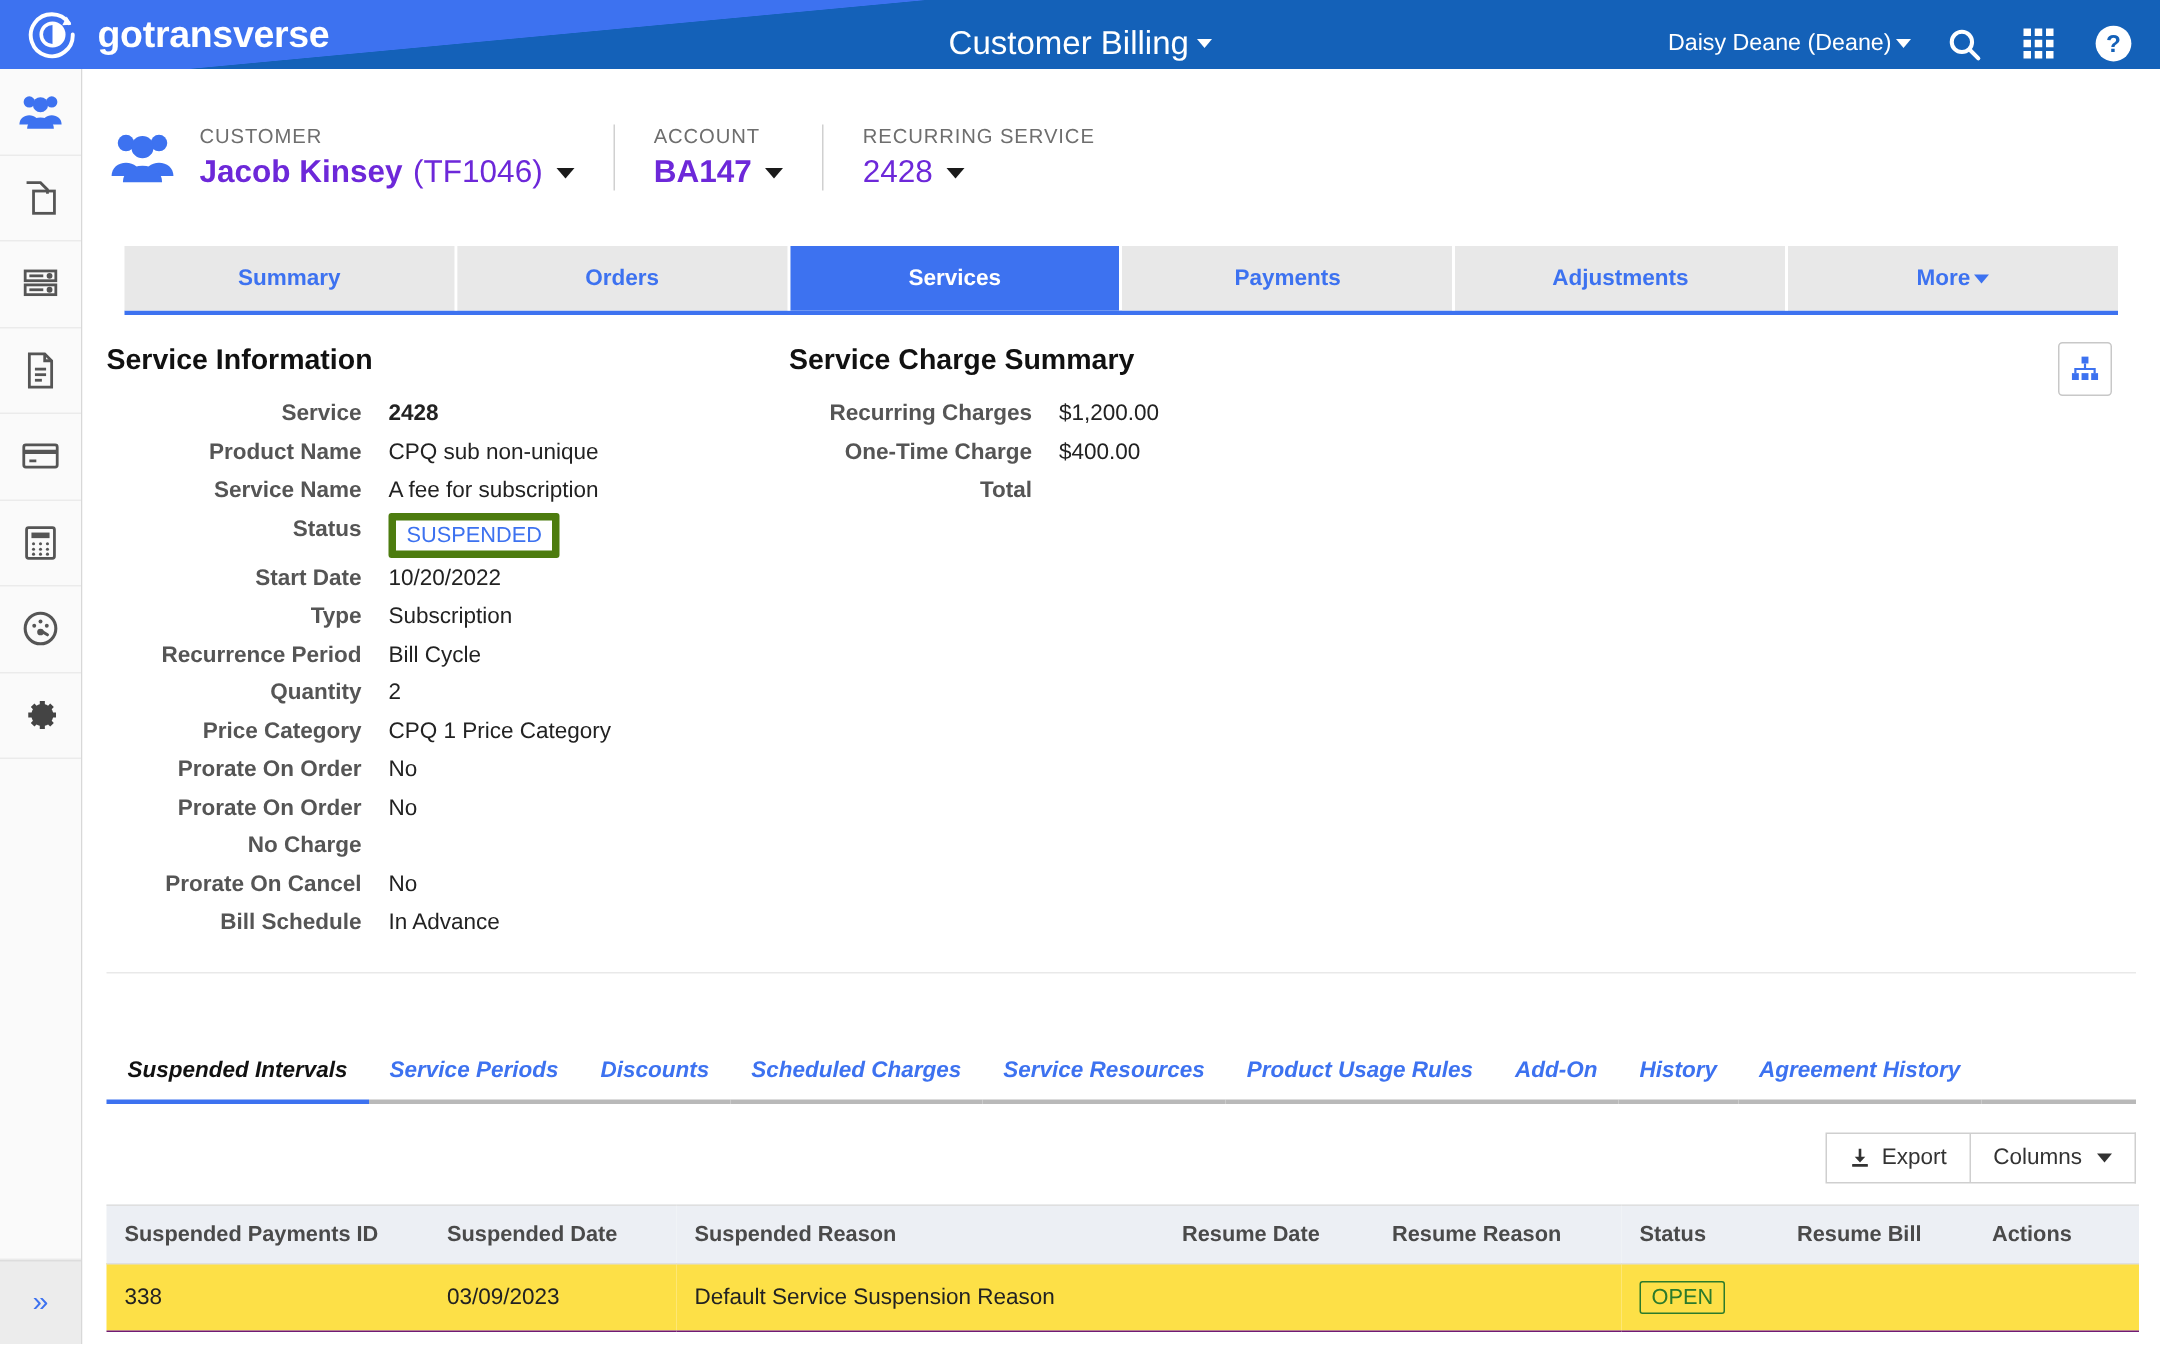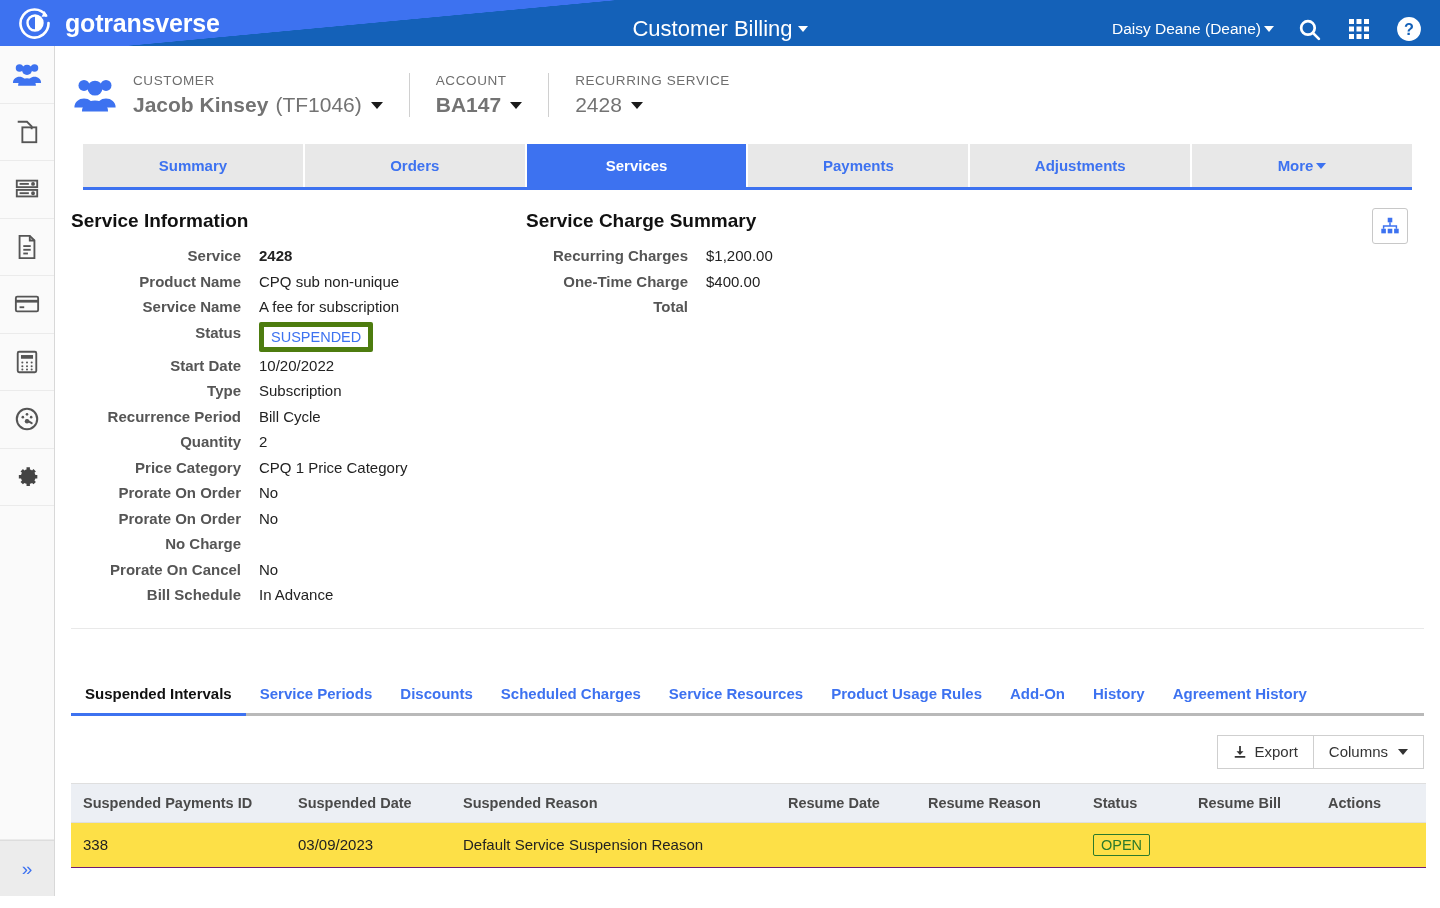--- a/index.html
+++ b/index.html
@@ -130,38 +130,38 @@
   .main {
     flex: 1 1 auto;
     background: #fff;
     display: flex;
     flex-direction: column;
     overflow: hidden;
   }
 
   
   .context-bar {
-    height: 98px;
+    height: 118px;
     display: flex;
     align-items: center;
     padding: 0 0 0 18px;
     border-bottom: 0;
   }
   .ctx-avatar { margin-right: 16px; display:flex; align-items:center; }
   .ctx-block { padding: 0 26px 0 0; display: flex; flex-direction: column; justify-content: center; }
   .ctx-block.sep { border-left: 1px solid #d0d0d0; padding-left: 26px; }
   .ctx-label {
     font-size: 13.5px;
     color: #6e6e6e;
     letter-spacing: 0.6px;
     margin-bottom: 5px;
   }
   .ctx-value {
     font-size: 21px;
-    color: #737373;
+    color: #6d28d9;
     display: flex;
     align-items: center;
     cursor: pointer;
     white-space: nowrap;
   }
   .ctx-value b { font-weight: bold; }
   .ctx-value .light { font-weight: normal; }
   .ctx-value .caret-dark {
     width: 0; height: 0;
     border-left: 6px solid transparent;
@@ -252,20 +252,21 @@
     align-items: flex-end;
   }
   .subtab {
     font-size: 15px;
     font-weight: bold;
     color: #3d72f0;
     padding: 0 14px 11px 14px;
     cursor: pointer;
     border-bottom: 3px solid #b9b9b9;
     white-space: nowrap;
+    font-style: italic;
   }
   .subtab:first-child { padding-left: 14px; }
   .subtab.active { color: #111; border-bottom: 3px solid #3d72f0; }
   .subtab-filler { flex: 1 1 auto; border-bottom: 3px solid #b9b9b9; }
 
   
   .table-toolbar {
     display: flex;
     justify-content: flex-end;
     margin-top: 19px;

